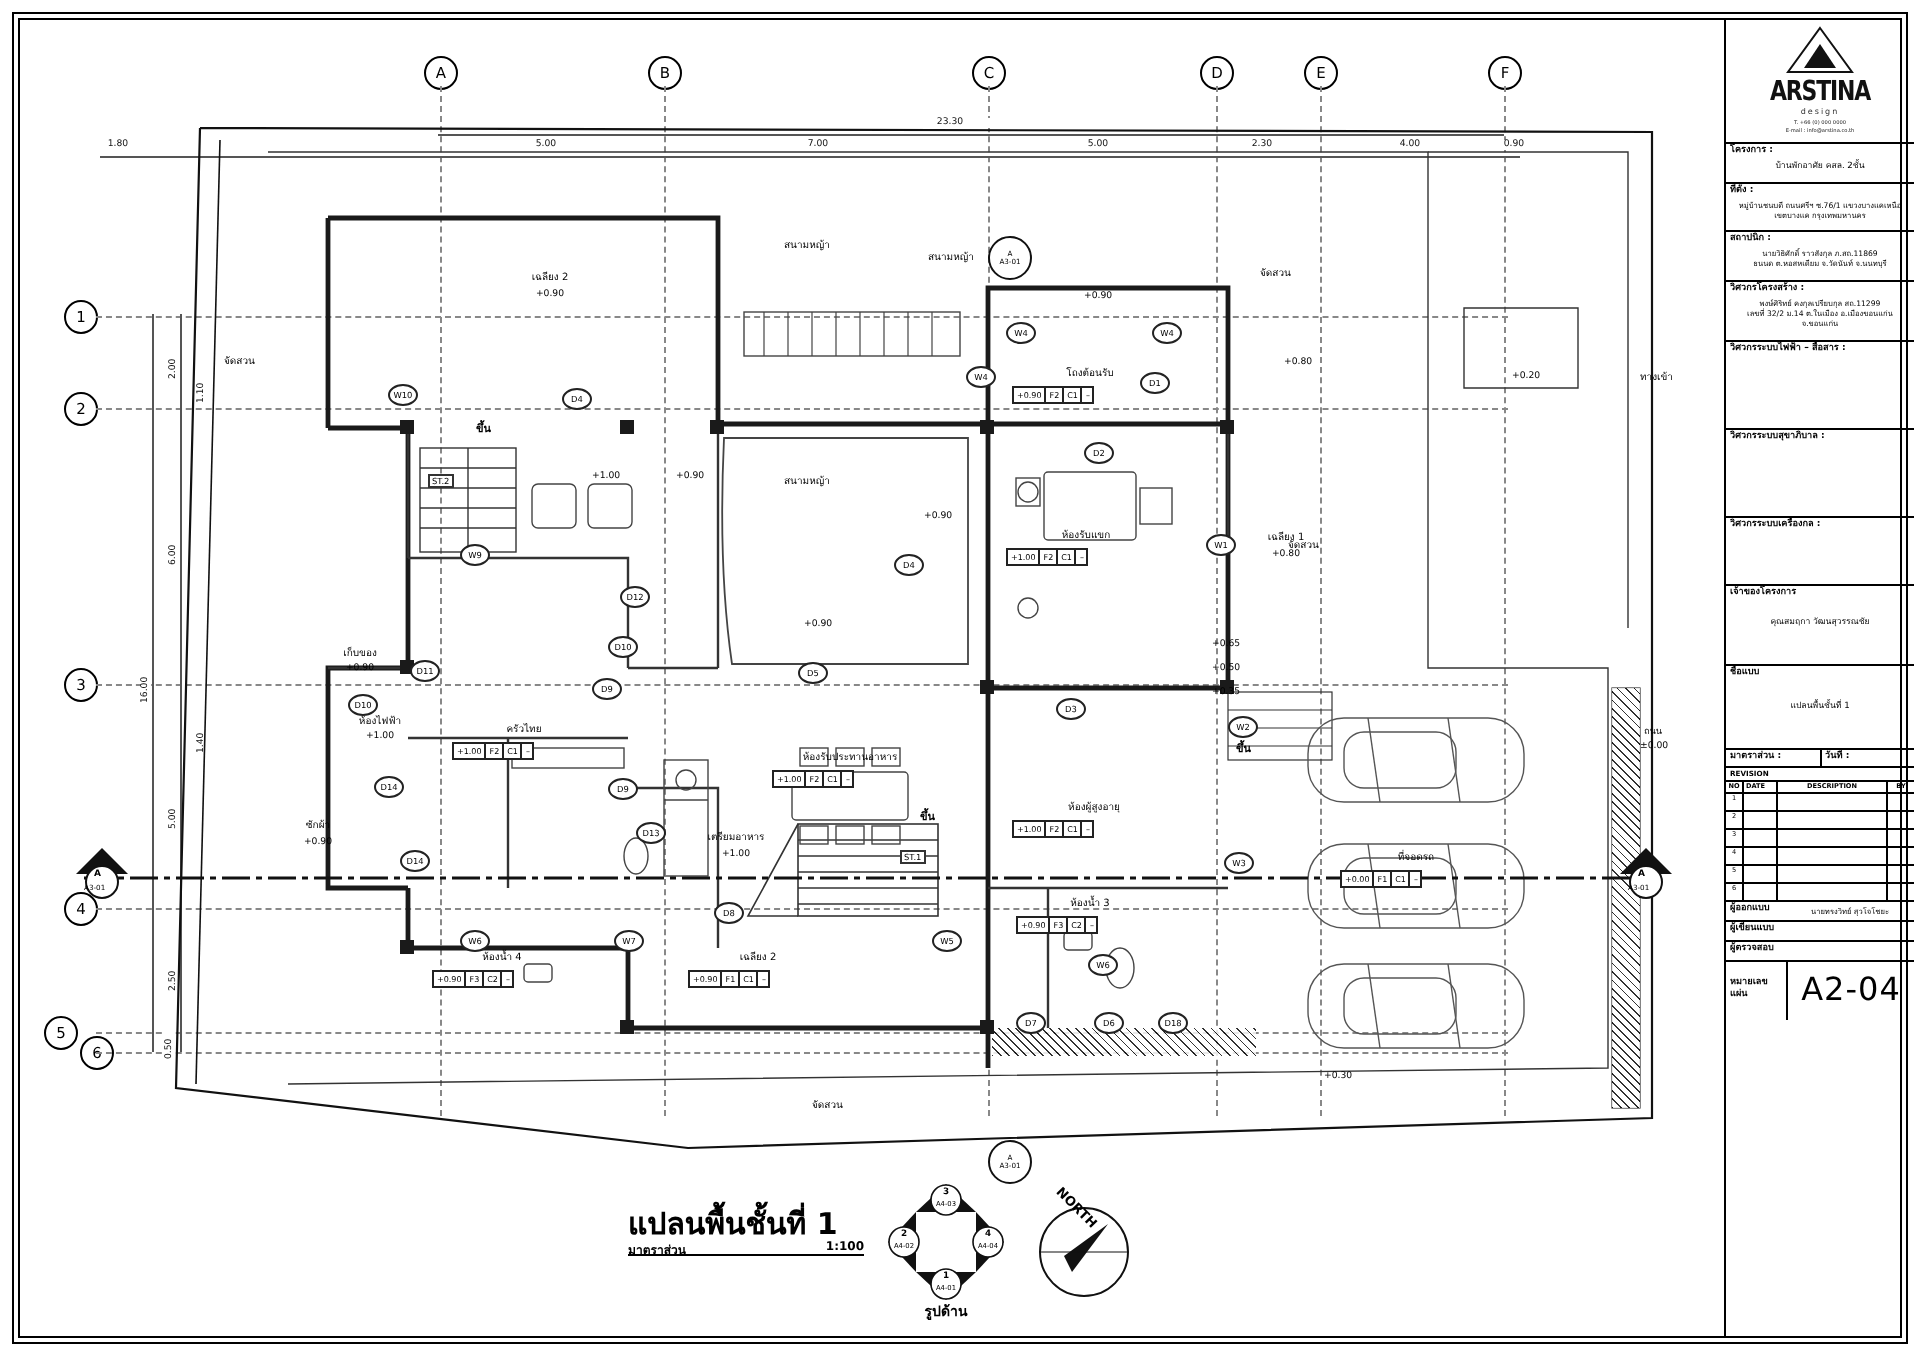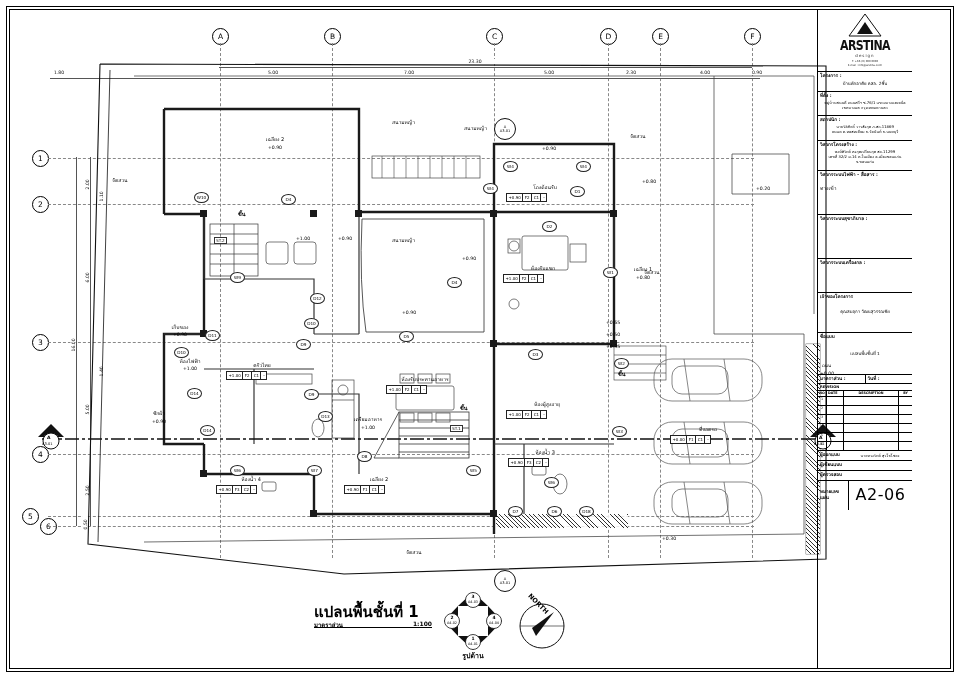--- a/index.html
+++ b/index.html
@@ -11,21 +11,21 @@
   .ab{position:absolute;}
   .ctr{display:flex;align-items:center;justify-content:center;}
 
   
   .sheet-border{left:6px;top:6px;width:948px;height:666px;
        border:1.6px solid #000;box-sizing:border-box;}
   .sheet-border2{left:9px;top:9px;width:942px;height:660px;
        border:0.7px solid #000;box-sizing:border-box;}
 
   
-  .tb{left:817px;top:9px;width:95px;height:660px;border-left:1.4px solid #000;
+  .tb{left:862px;top:9px;width:95px;height:660px;border-left:1.4px solid #000;
       box-sizing:border-box;}
   .tb-row{border-bottom:0.8px solid #000;box-sizing:border-box;
       position:relative;width:100%;}
   .tb-label{font-size:4.6px;font-weight:bold;padding:1px 2px;line-height:1.25;}
   .tb-val{font-size:4.3px;text-align:center;line-height:1.35;padding:1px 3px;}
   .tb-val.small{font-size:3.8px;}
 
   
   .logo-box{height:62px;display:flex;flex-direction:column;align-items:center;
       justify-content:center;border-bottom:0.8px solid #000;}
@@ -660,17 +660,17 @@
       <div class="tb-val" style="flex:1;font-size:3.8px">นายทรงวิทย์ สุวโจโชยะ</div>
     </div>
     <div class="tb-row" style="height:10px">
       <div class="tb-label">ผู้เขียนแบบ</div>
     </div>
     <div class="tb-row" style="height:10px">
       <div class="tb-label">ผู้ตรวจสอบ</div>
     </div>
     <div class="tb-row" style="display:flex;height:28px;align-items:center;border-bottom:none">
       <div class="tb-label" style="width:26px;border-right:0.7px solid #000;height:100%;display:flex;align-items:center">หมายเลขแผ่น</div>
-      <div class="sheetno" style="flex:1">A2-06</div>
+      <div class="sheetno" style="flex:1">A2-04</div>
     </div>
   </div>
 
 </div>
 
 </body></html>

